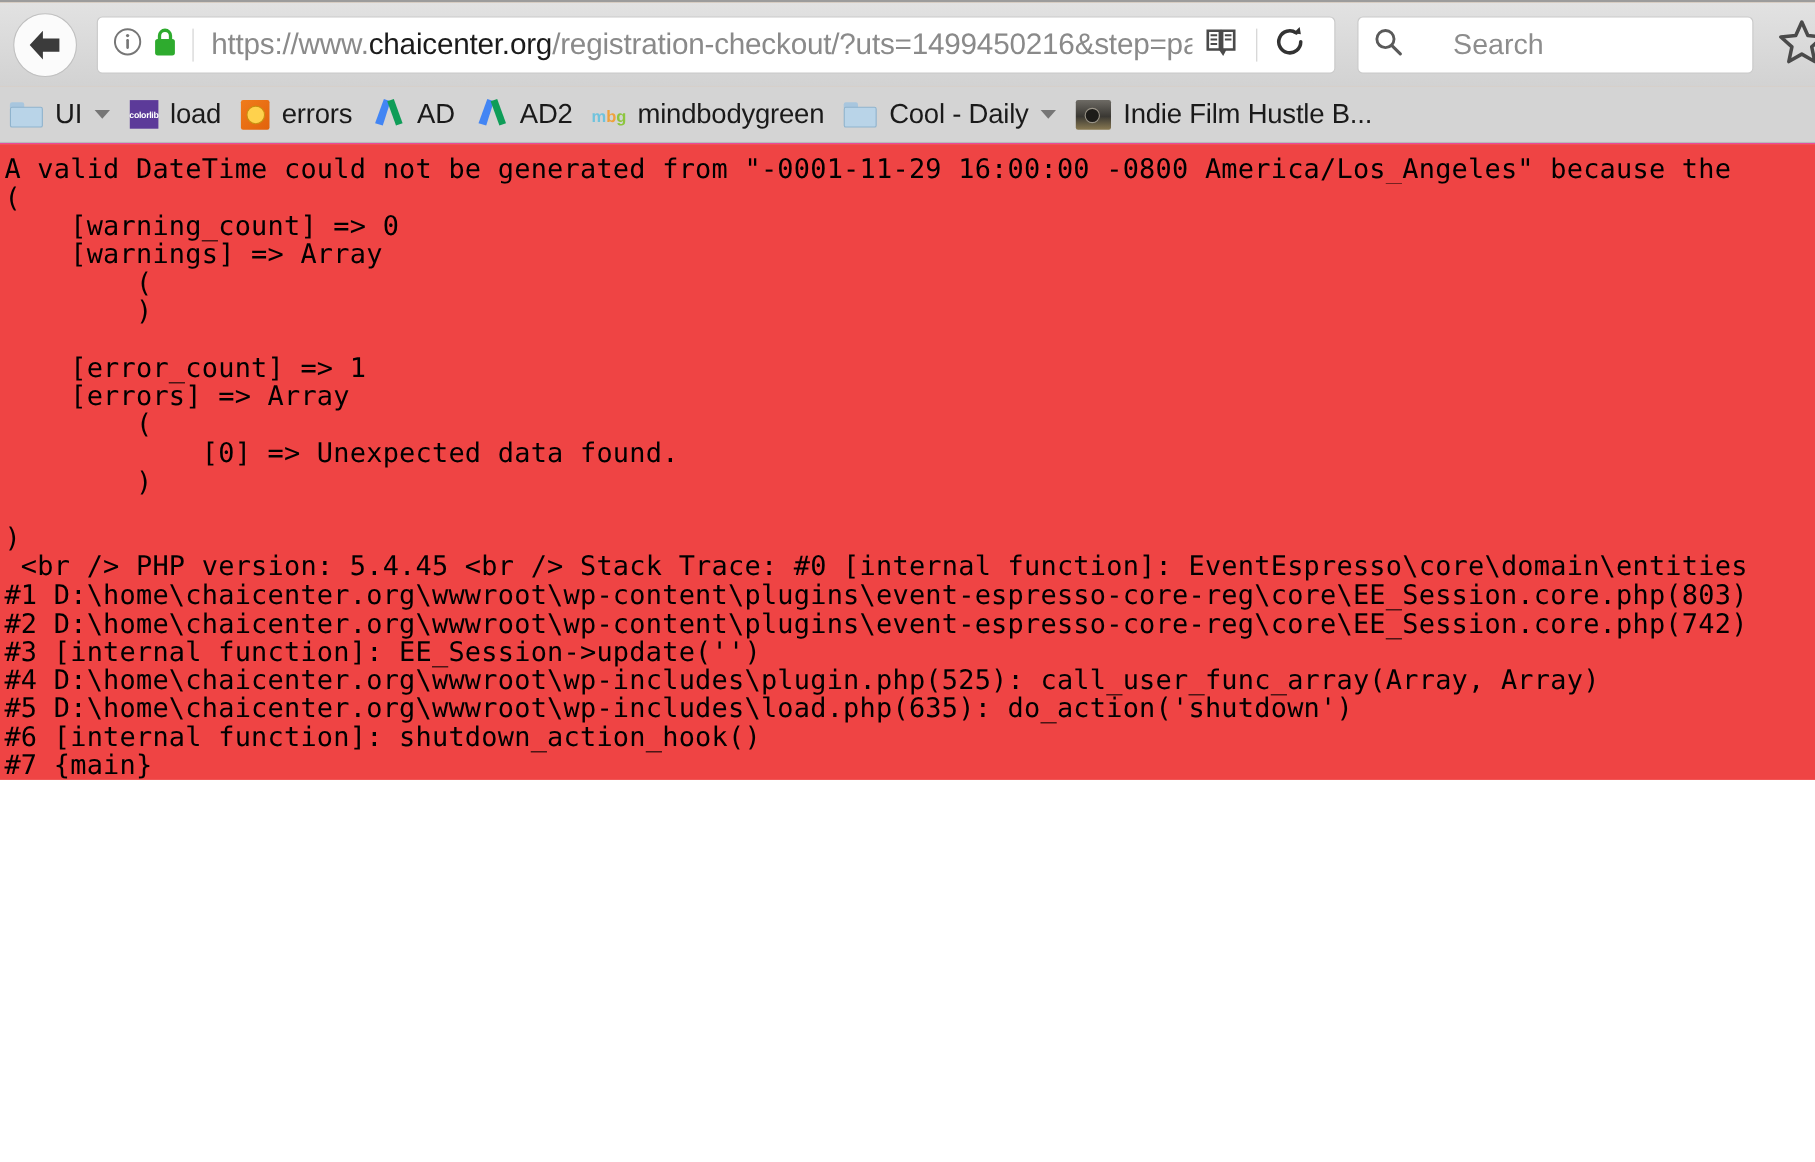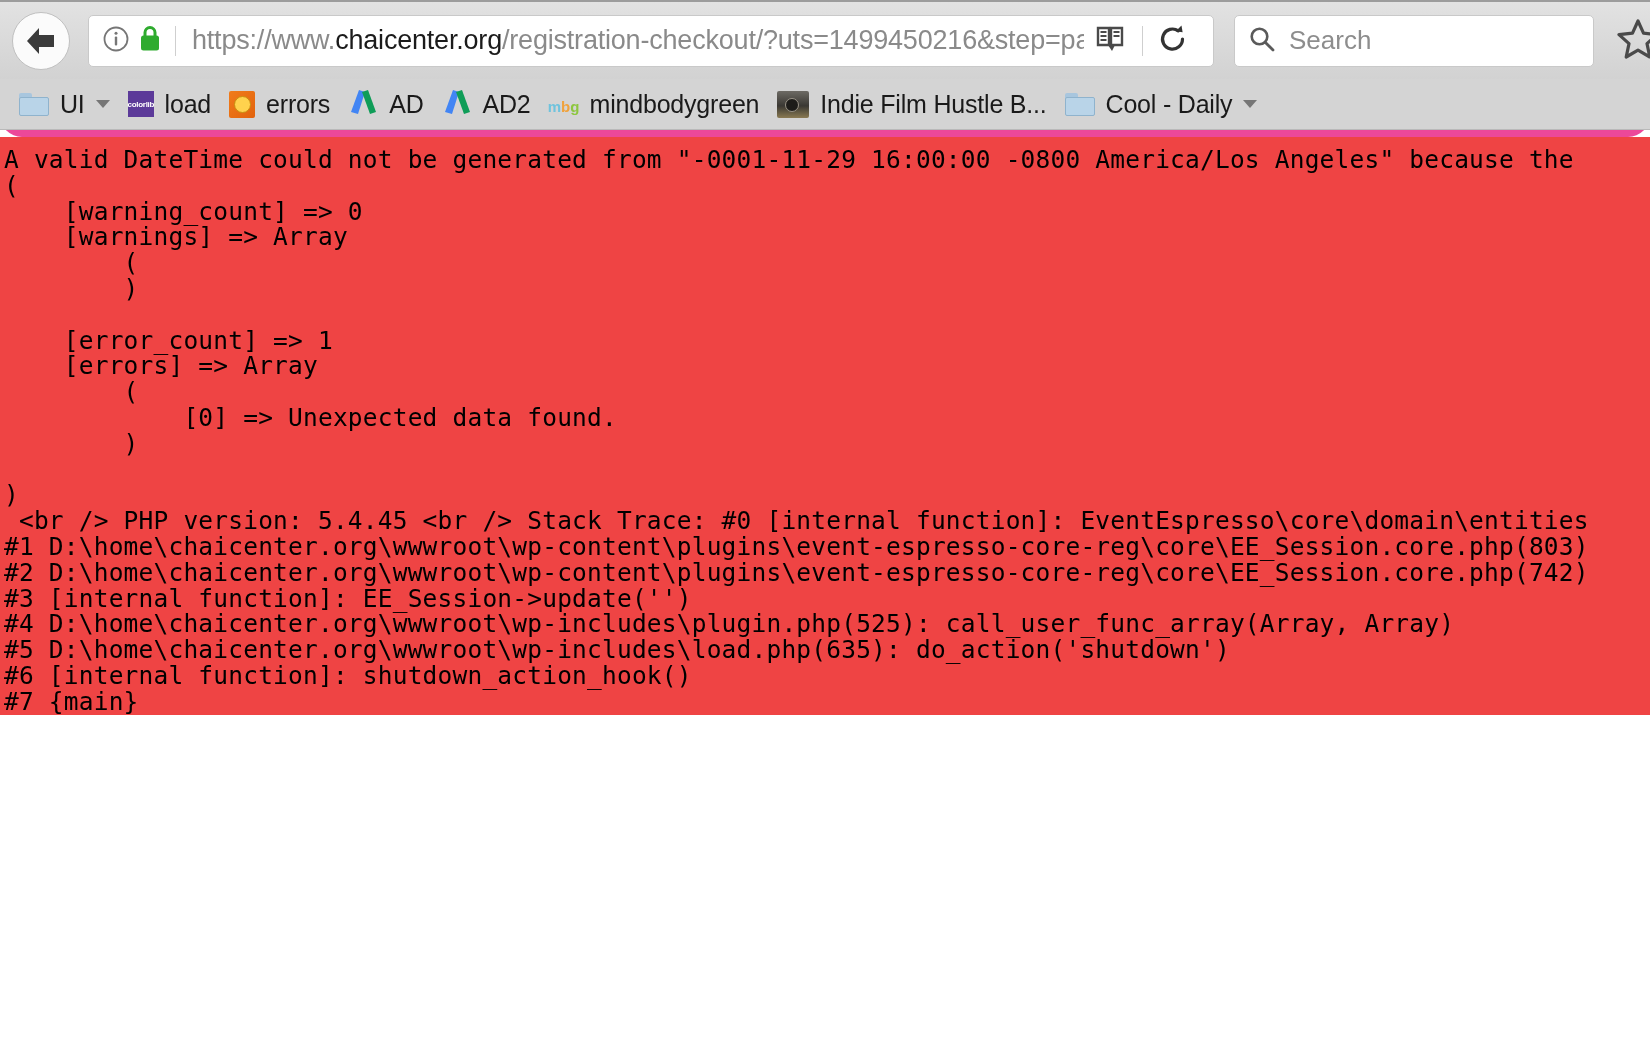--- a/index.html
+++ b/index.html
@@ -11,22 +11,21 @@
     width: 1650px;
     height: 1056px;
     overflow: hidden;
     font-family: "Liberation Sans", sans-serif;
     -webkit-font-smoothing: antialiased;
   }
 
   
   #browser-chrome {
     background: #fdba74;
-    border-bottom: 7px solid #ec4899;
-    border-radius: 22px;
+    border-bottom: 1px solid #ec4899;
   }
 
   #nav-toolbar {
     height: 79px;
     display: flex;
     align-items: center;
     padding: 0 6px;
     box-sizing: border-box;
     background: linear-gradient(to bottom, #e2e2e2 0%, #d2d2d2 100%);
     border-top: 2px solid #9c9c9c;
@@ -92,38 +91,38 @@
     flex: none;
     height: 52px;
     margin-left: 20px;
     background: #ffffff;
     border: 1px solid #c9c9c9;
     border-radius: 5px;
     display: flex;
     align-items: center;
     padding: 0 14px;
     box-sizing: border-box;
+    gap: 32px;
   }
   .search-placeholder {
     font-size: 26px;
     color: #8d8d8d;
     margin-left: 14px;
   }
   .star-button {
     flex: none;
     margin-left: 22px;
     margin-right: -16px;
   }
 
   
   #bookmarks-bar {
     height: 50px;
     display: flex;
     align-items: center;
-    padding-left: 10px;
     background: #d4d4d4;
     border-bottom: 1px solid #b9b9b9;
     overflow: hidden;
   }
   .bookmark {
     display: flex;
     align-items: center;
     height: 40px;
     padding: 0 9px;
     flex: none;
@@ -342,31 +341,31 @@
     <div class="bookmark">
       <span class="bm-ico mbg-ico">
           <i style="color:#6fc3dd">m</i>
           <i style="color:#f0a23c">b</i>
           <i style="color:#8dc63f">g</i>
         </span>
       <span class="bm-label">mindbodygreen</span>
     </div>
 
     <div class="bookmark">
-      <span class="bm-ico camera-ico"></span>
-      <span class="bm-label">Indie Film Hustle B...</span>
-    </div>
-
-    <div class="bookmark">
       <span class="bm-ico folder-ico">
           <span class="tab"></span>
           <span class="body"></span>
         </span>
       <span class="bm-label">Cool - Daily</span>
       <span class="bm-caret"></span>
+    </div>
+
+    <div class="bookmark">
+      <span class="bm-ico camera-ico"></span>
+      <span class="bm-label">Indie Film Hustle B...</span>
     </div>
 
   </div>
 </div>
 
 <div id="page-content">
   <pre class="dump">A valid DateTime could not be generated from "-0001-11-29 16:00:00 -0800 America/Los_Angeles" because the</pre>
   <pre class="dump">(
     [warning_count] =&gt; 0
     [warnings] =&gt; Array

